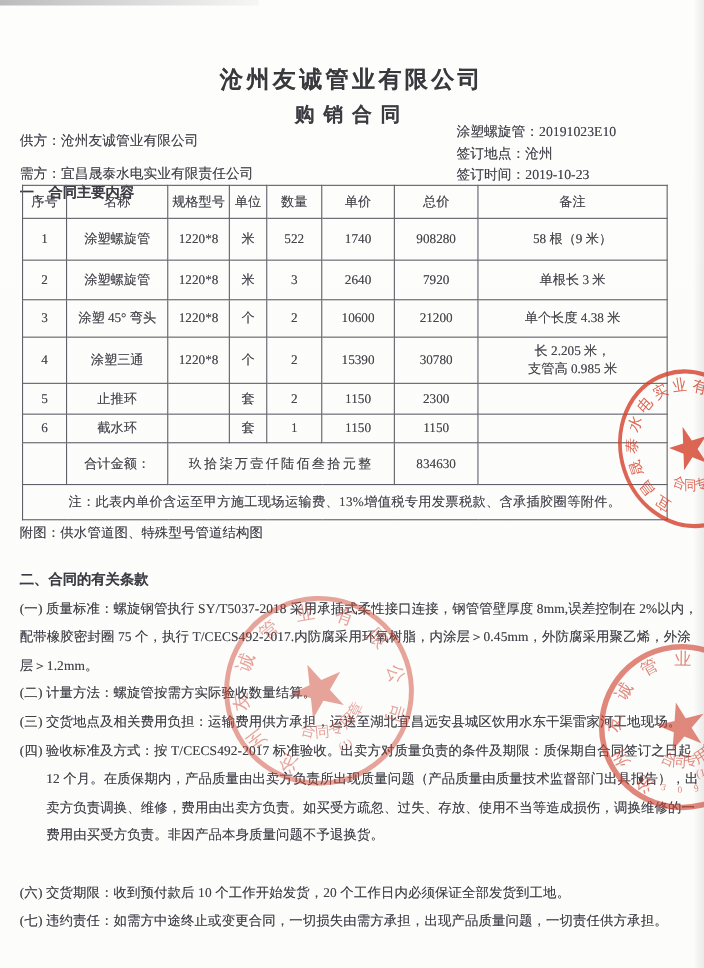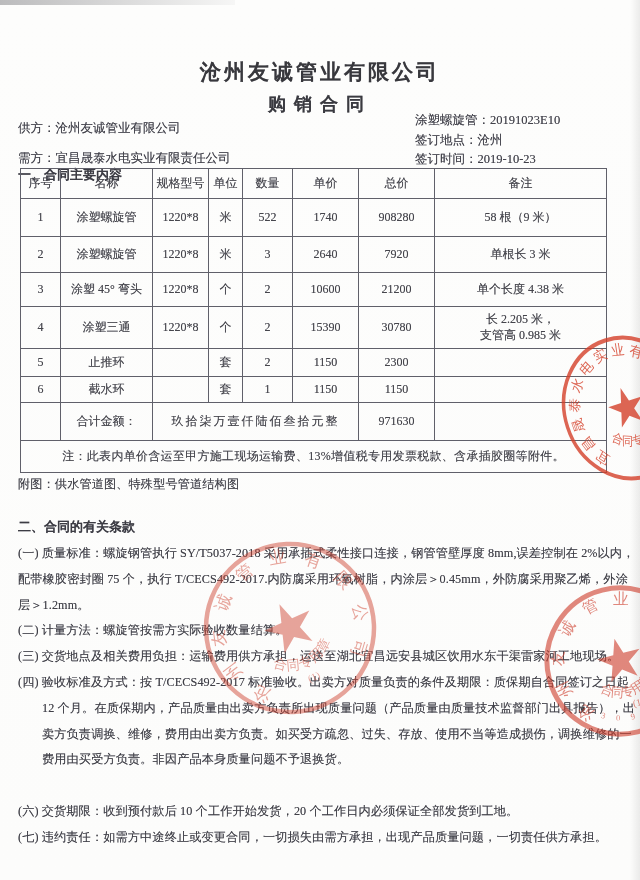--- a/index.html
+++ b/index.html
@@ -137,21 +137,21 @@
       <td>套</td>
       <td>1</td>
       <td>1150</td>
       <td>1150</td>
       <td></td>
     </tr>
     <tr style="height:38px">
       <td></td>
       <td>合计金额：</td>
       <td colspan="4" class="words">玖拾柒万壹仟陆佰叁拾元整</td>
-      <td>971630</td>
+      <td>834630</td>
       <td></td>
     </tr>
     <tr style="height:32px">
       <td colspan="8" class="noteCell">注：此表内单价含运至甲方施工现场运输费、13%增值税专用发票税款、含承插胶圈等附件。</td>
     </tr>
   </tbody>
     </table>
 
   <div class="abs clause soft" style="left:18px;top:476px;">附图：供水管道图、特殊型号管道结构图</div>
   <div class="abs sec-head soft" style="left:18px;top:518px;">二、合同的有关条款</div>

